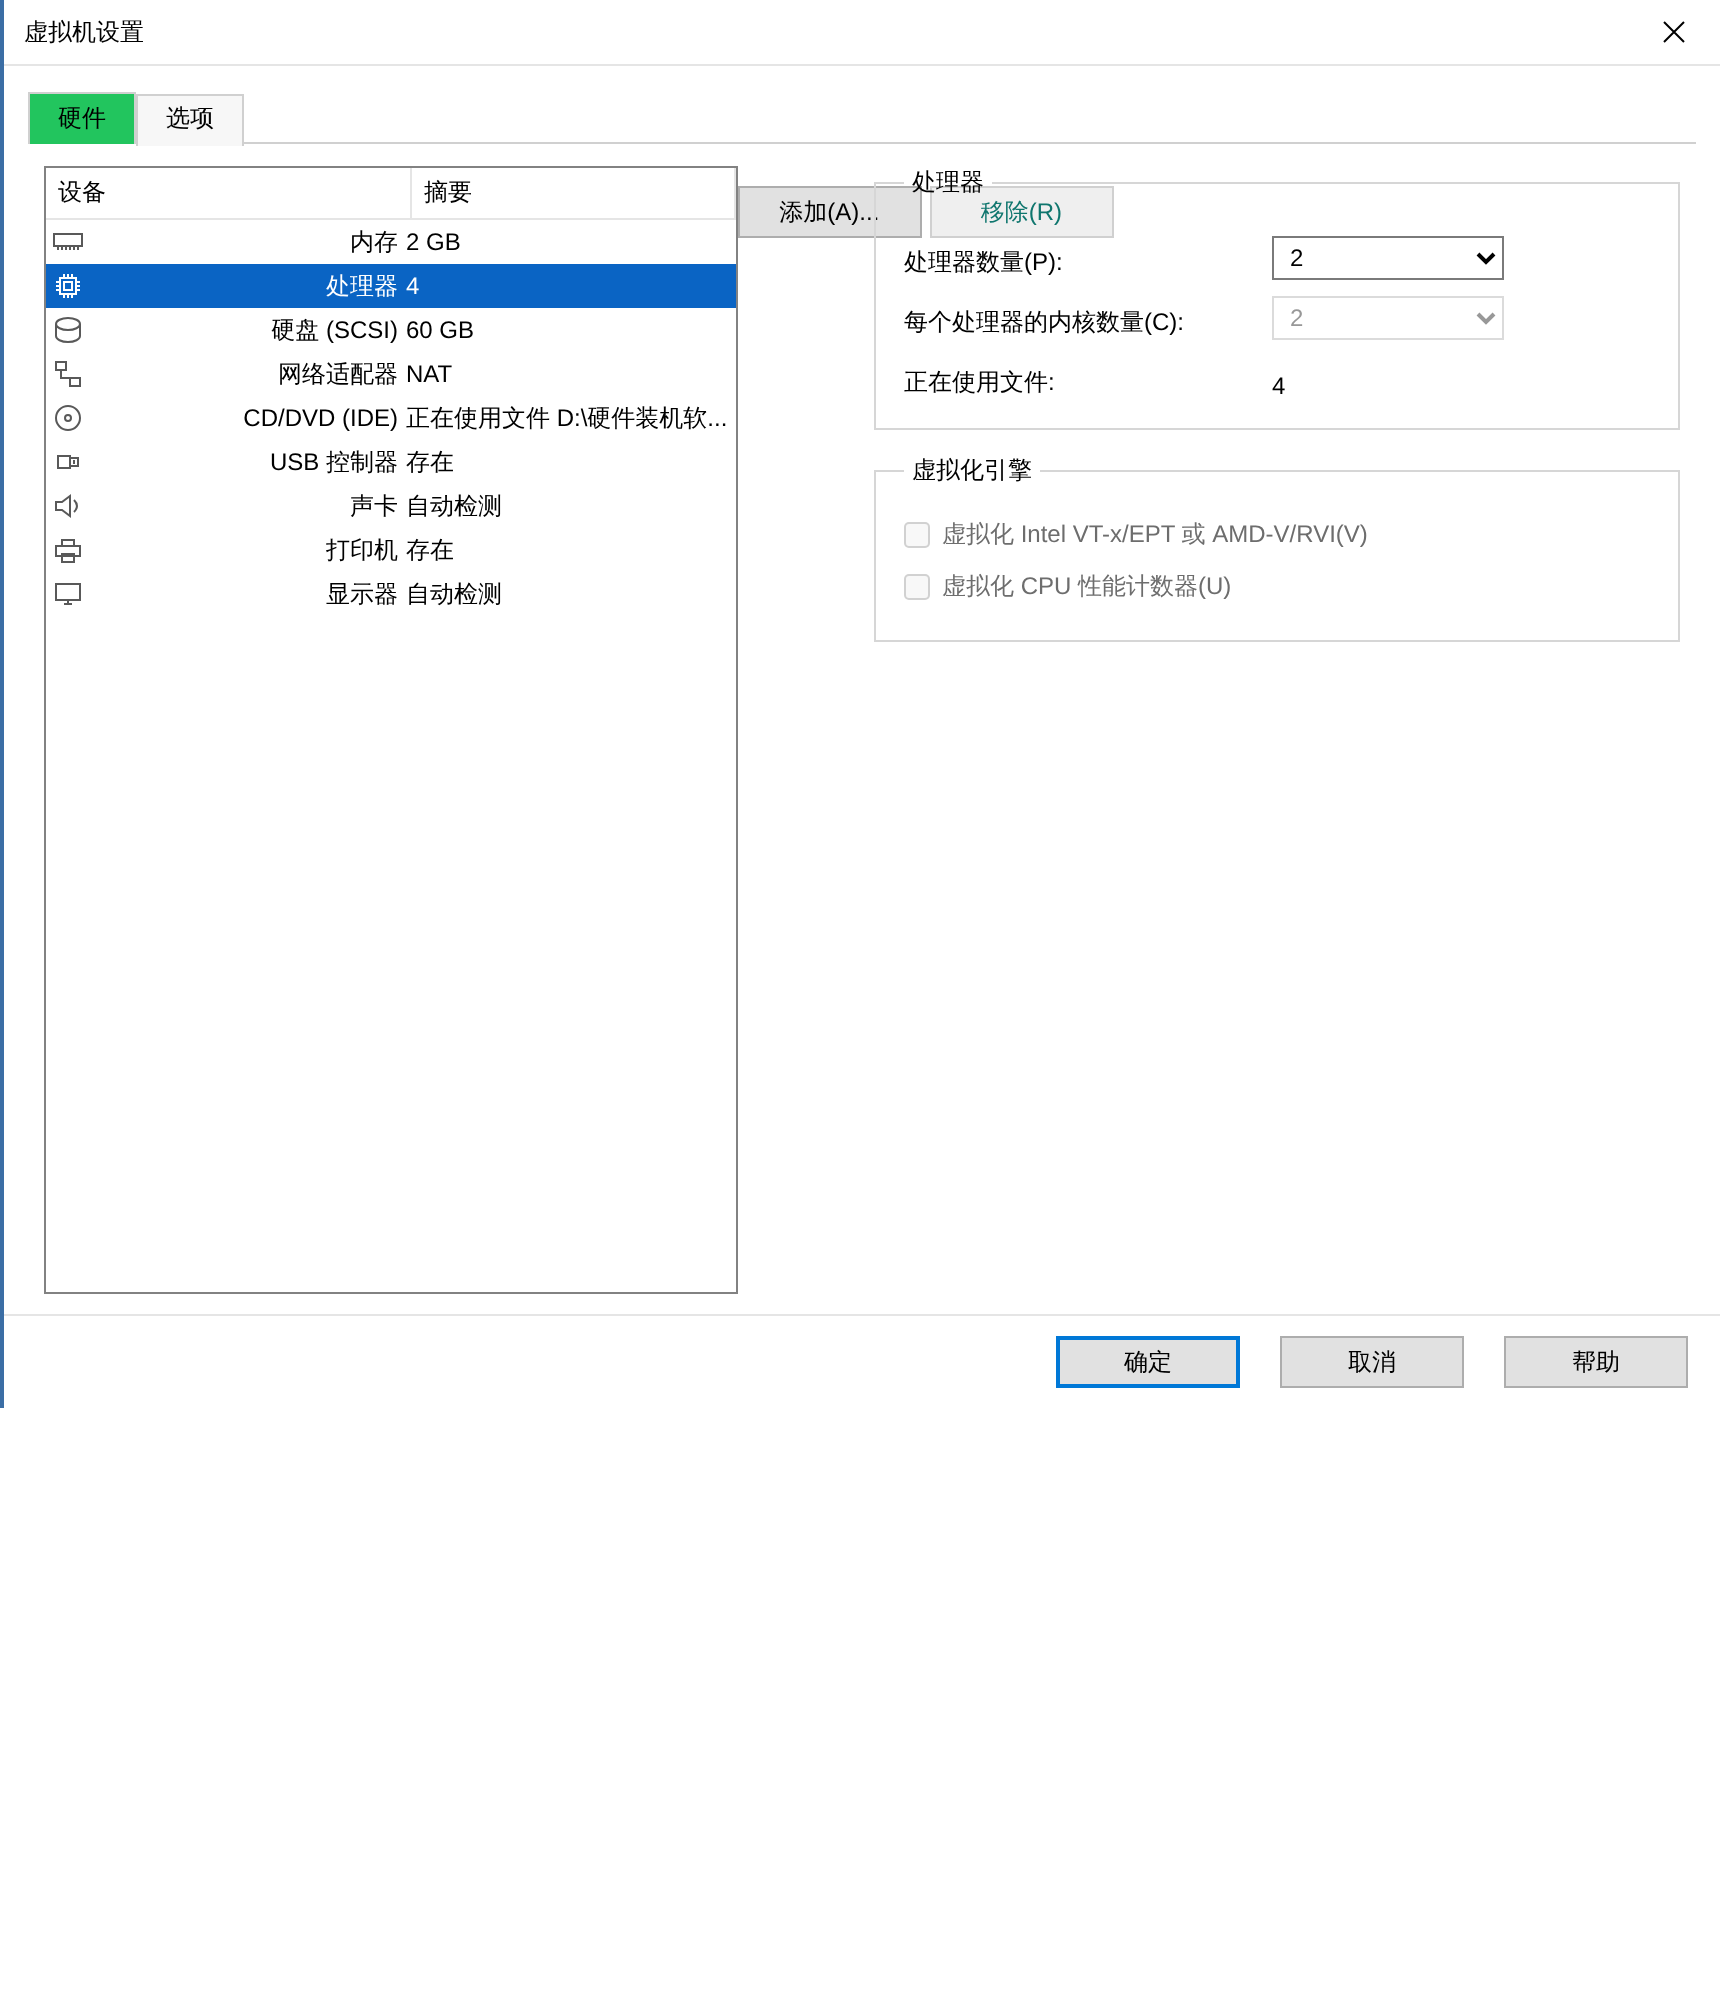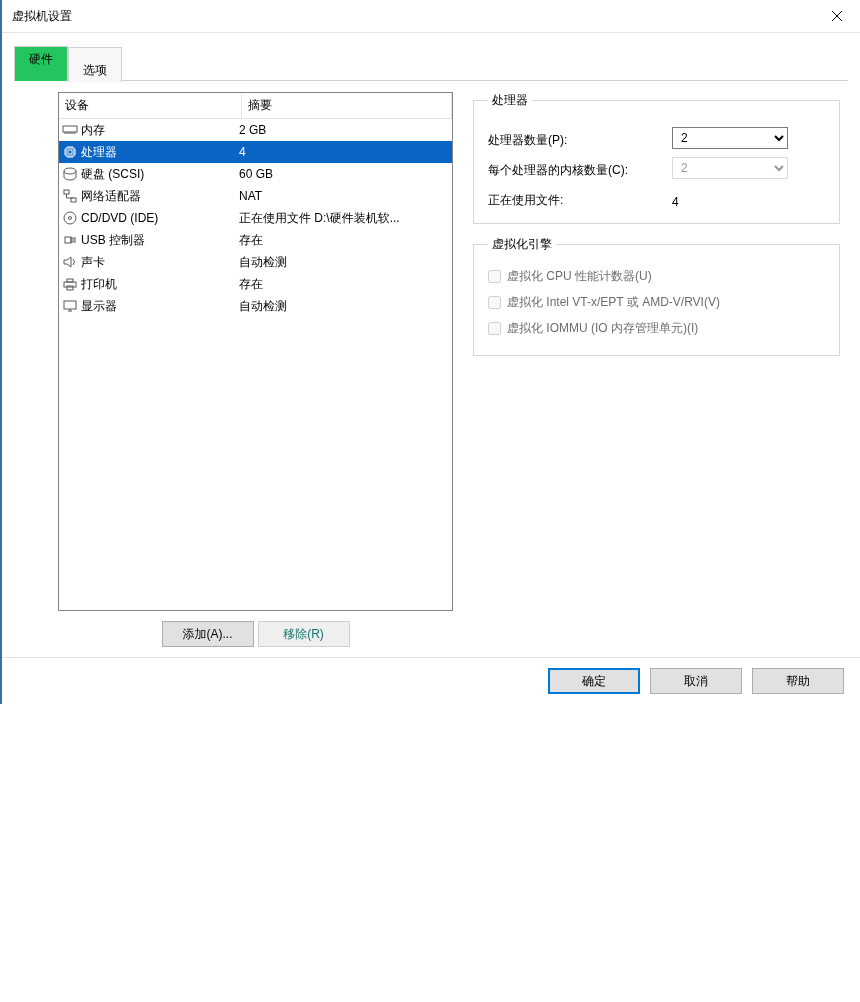--- a/index.html
+++ b/index.html
@@ -56,21 +56,21 @@
     background: #22c55e;
     margin-right: 0px;
     position: relative;
     top: 1px;
     z-index: 2;
   }
   .tab.inactive {
     background: #f7f7f7;
     top: 2px;
     z-index: 1;
-    padding-top: 14px;
+    padding-top: 3px;
     padding-bottom: 3px;
     text-align: center;
   }
   .tab-underline {
     border-bottom: 1px solid #d0d0d0;
     flex: 1;
     align-self: flex-end;
     height: 0;
     position: relative;
     top: 1px;
@@ -79,22 +79,21 @@
   .content {
     flex: 1;
     padding: 12px 20px 10px 20px;
     display: flex;
     gap: 20px;
     border-top: none;
   }
   .left {
     width: 395px;
     display: flex;
-    flex-direction: column;
-    margin-left: 36px;
+    flex-direction: row;
   }
   .hw-list {
     flex: 1;
     border: 1px solid #828282;
     background: #fff;
   }
   .hw-header {
     display: flex;
     border-bottom: 1px solid #e5e5e5;
     font-size: 12px;
@@ -118,20 +117,21 @@
     display: flex;
     align-items: center;
     justify-content: center;
     color: #595959;
   }
   .hw-row .name {
     width: 154px;
     white-space: nowrap;
     overflow: hidden;
     padding-right: 4px;
+    text-align: right;
   }
   .hw-row .summary {
     flex: 1;
     white-space: nowrap;
     overflow: hidden;
     text-overflow: ellipsis;
     padding-right: 4px;
   }
   .hw-row.selected {
     background: #0a64c4;
@@ -217,21 +217,21 @@
     height: 13px;
     margin: 0;
     accent-color: #888;
   }
   
   .bottom-bar {
     border-top: 1px solid #e5e5e5;
     padding: 10px 16px;
     display: flex;
     justify-content: flex-end;
-    gap: 10px;
+    gap: 20px;
   }
   .bottom-bar .btn { min-width: 92px; }
 
   svg { display: block; }
 </style>
 </head>
 <body>
 
 <div class="window">
 
@@ -387,29 +387,25 @@
         <div class="form-row">
           <span class="label">正在使用文件:</span>
           <span class="value">4</span>
         </div>
       </fieldset>
 
       <fieldset>
         <legend>虚拟化引擎</legend>
         <label class="checkbox-row">
           <input type="checkbox" disabled="" style="">
-          <span>虚拟化 CPU 性能计数器(U)</span>
-        </label>
-        <label class="checkbox-row">
-          <input type="checkbox" disabled="" style="">
           <span>虚拟化 Intel VT-x/EPT 或 AMD-V/RVI(V)</span>
         </label>
         <label class="checkbox-row">
           <input type="checkbox" disabled="" style="">
-          <span>虚拟化 IOMMU (IO 内存管理单元)(I)</span>
+          <span>虚拟化 CPU 性能计数器(U)</span>
         </label>
       </fieldset>
 
     </div>
 
   </div>
 
   <div class="bottom-bar">
     <button class="btn primary">确定</button>
     <button class="btn">取消</button>

